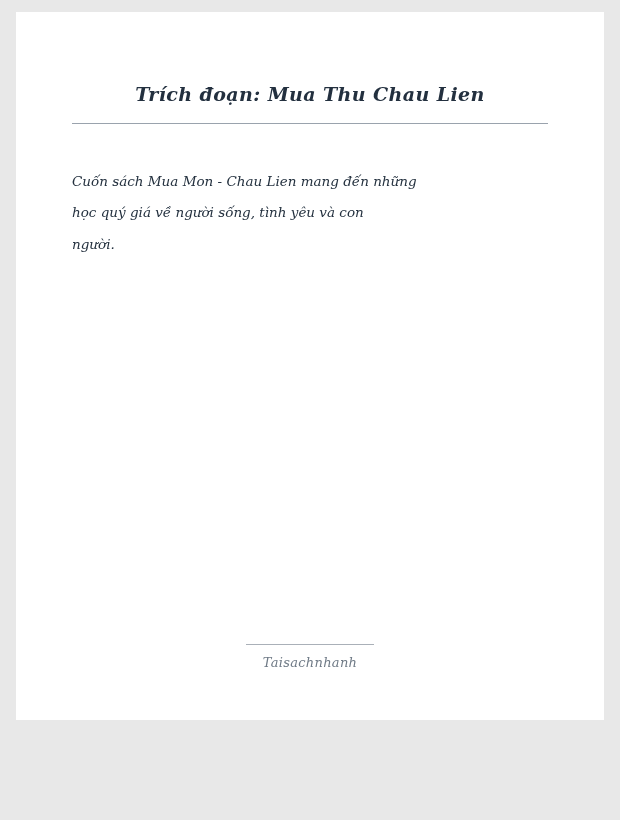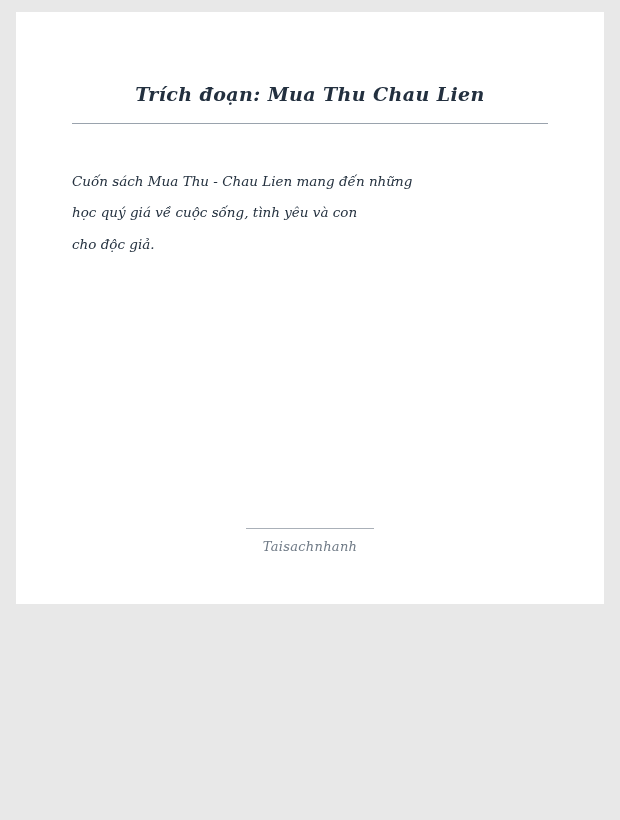--- a/index.html
+++ b/index.html
@@ -19,21 +19,21 @@
     height: 820px;
     padding: 12px 16px;
     display: flex;
     justify-content: center;
     align-items: stretch;
   }
   .page {
     box-sizing: border-box;
     position: relative;
     width: 588px;
-    height: 592px;
+    height: 708px;
     background: #ffffff;
     padding: 52px 56px 28px 56px;
     display: flex;
     flex-direction: column;
   }
   .doc-title {
     text-align: center;
     font-family: "DejaVu Serif", serif;
     font-style: italic;
     font-weight: bold;
@@ -89,23 +89,23 @@
 <body>
 
 <div class="page-wrap">
   <div class="page">
 
     <h1 class="doc-title">Trích đoạn: Mua Thu Chau Lien</h1>
 
     <hr class="title-rule">
 
     <div class="body-block">
-      <div class="body-line">Cuốn sách Mua Thu - Chau Lien mang đến những</div>
-      <div class="body-line">học quý giá về cuộc sống, tình yêu và con</div>
-      <div class="body-line">cho độc giả.</div>
+      <div class="body-line">Cuốn sách Mua Mon - Chau Lien mang đến những</div>
+      <div class="body-line">học quý giá về người sống, tình yêu và con</div>
+      <div class="body-line">người.</div>
     </div>
 
     <div class="spacer"></div>
 
     <div class="footer">
       <hr class="footer-rule">
       <div class="footer-text">Taisachnhanh</div>
     </div>
 
   </div>

